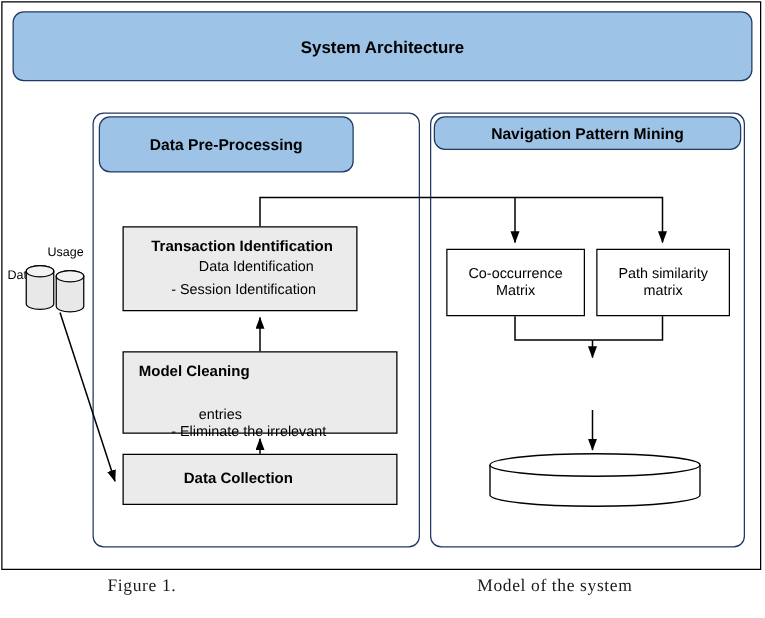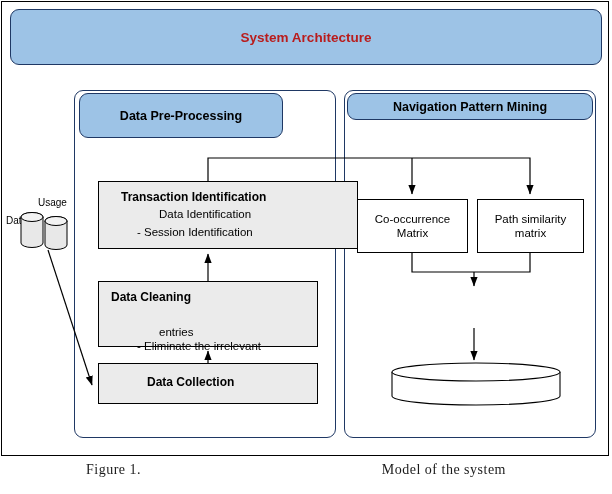--- a/index.html
+++ b/index.html
@@ -53,21 +53,21 @@
   }
   .ctr {
     display: flex;
     align-items: center;
     justify-content: center;
     text-align: center;
   }
   .title-lg {
     font-size: 13.5px;
     font-weight: bold;
-    color: #b91c1c;
+    color: #000000;
   }
   .title-md {
     font-size: 12.5px;
     font-weight: bold;
     color: #000000;
   }
   .box-title {
     font-size: 12px;
     font-weight: bold;
     color: #000000;
@@ -138,28 +138,28 @@
 
   <div class="rr white" style="left:344px; top:90px; width:252px; height:348px;"></div>
   <div class="rr blue ctr" style="left:347px; top:93px; width:246px; height:27px;">
     <span class="title-md">Navigation Pattern Mining</span>
   </div>
 
   <div style="position:absolute; left:6px; top:192px; width:80px;">
     <span class="small-label">Usage Data</span>
   </div>
 
-  <div class="grayrect" style="left:98px; top:181px; width:260px; height:68px;">
+  <div class="grayrect" style="left:98px; top:181px; width:188px; height:68px;">
     <div class="box-title" style="position:absolute; left:22px; top:8px;">Transaction Identification</div>
     <div class="box-sub" style="position:absolute; left:60px; top:26px;">Data Identification</div>
     <div class="box-sub" style="position:absolute; left:38px; top:44px;">-   Session Identification</div>
   </div>
 
   <div class="grayrect" style="left:98px; top:281px; width:220px; height:66px;">
-    <div class="box-title" style="position:absolute; left:12px; top:8px;">Data Cleaning</div>
+    <div class="box-title" style="position:absolute; left:12px; top:8px;">Model Cleaning</div>
     <div class="box-sub" style="position:absolute; left:38px; top:26px;margin-top:32px;">-   Eliminate the irrelevant</div>
     <div class="box-sub" style="position:absolute; left:60px; top:44px;">entries</div>
   </div>
 
   <div class="grayrect" style="left:98px; top:363px; width:220px; height:41px;">
     <div class="box-title" style="position:absolute; left:12px; top:11px;padding-left:36px;">Data Collection</div>
   </div>
 
   <div class="whiterect ctr" style="left:357px; top:199px; width:111px; height:54px; flex-direction:column;">
     <div class="node-text">Co-occurrence</div>

